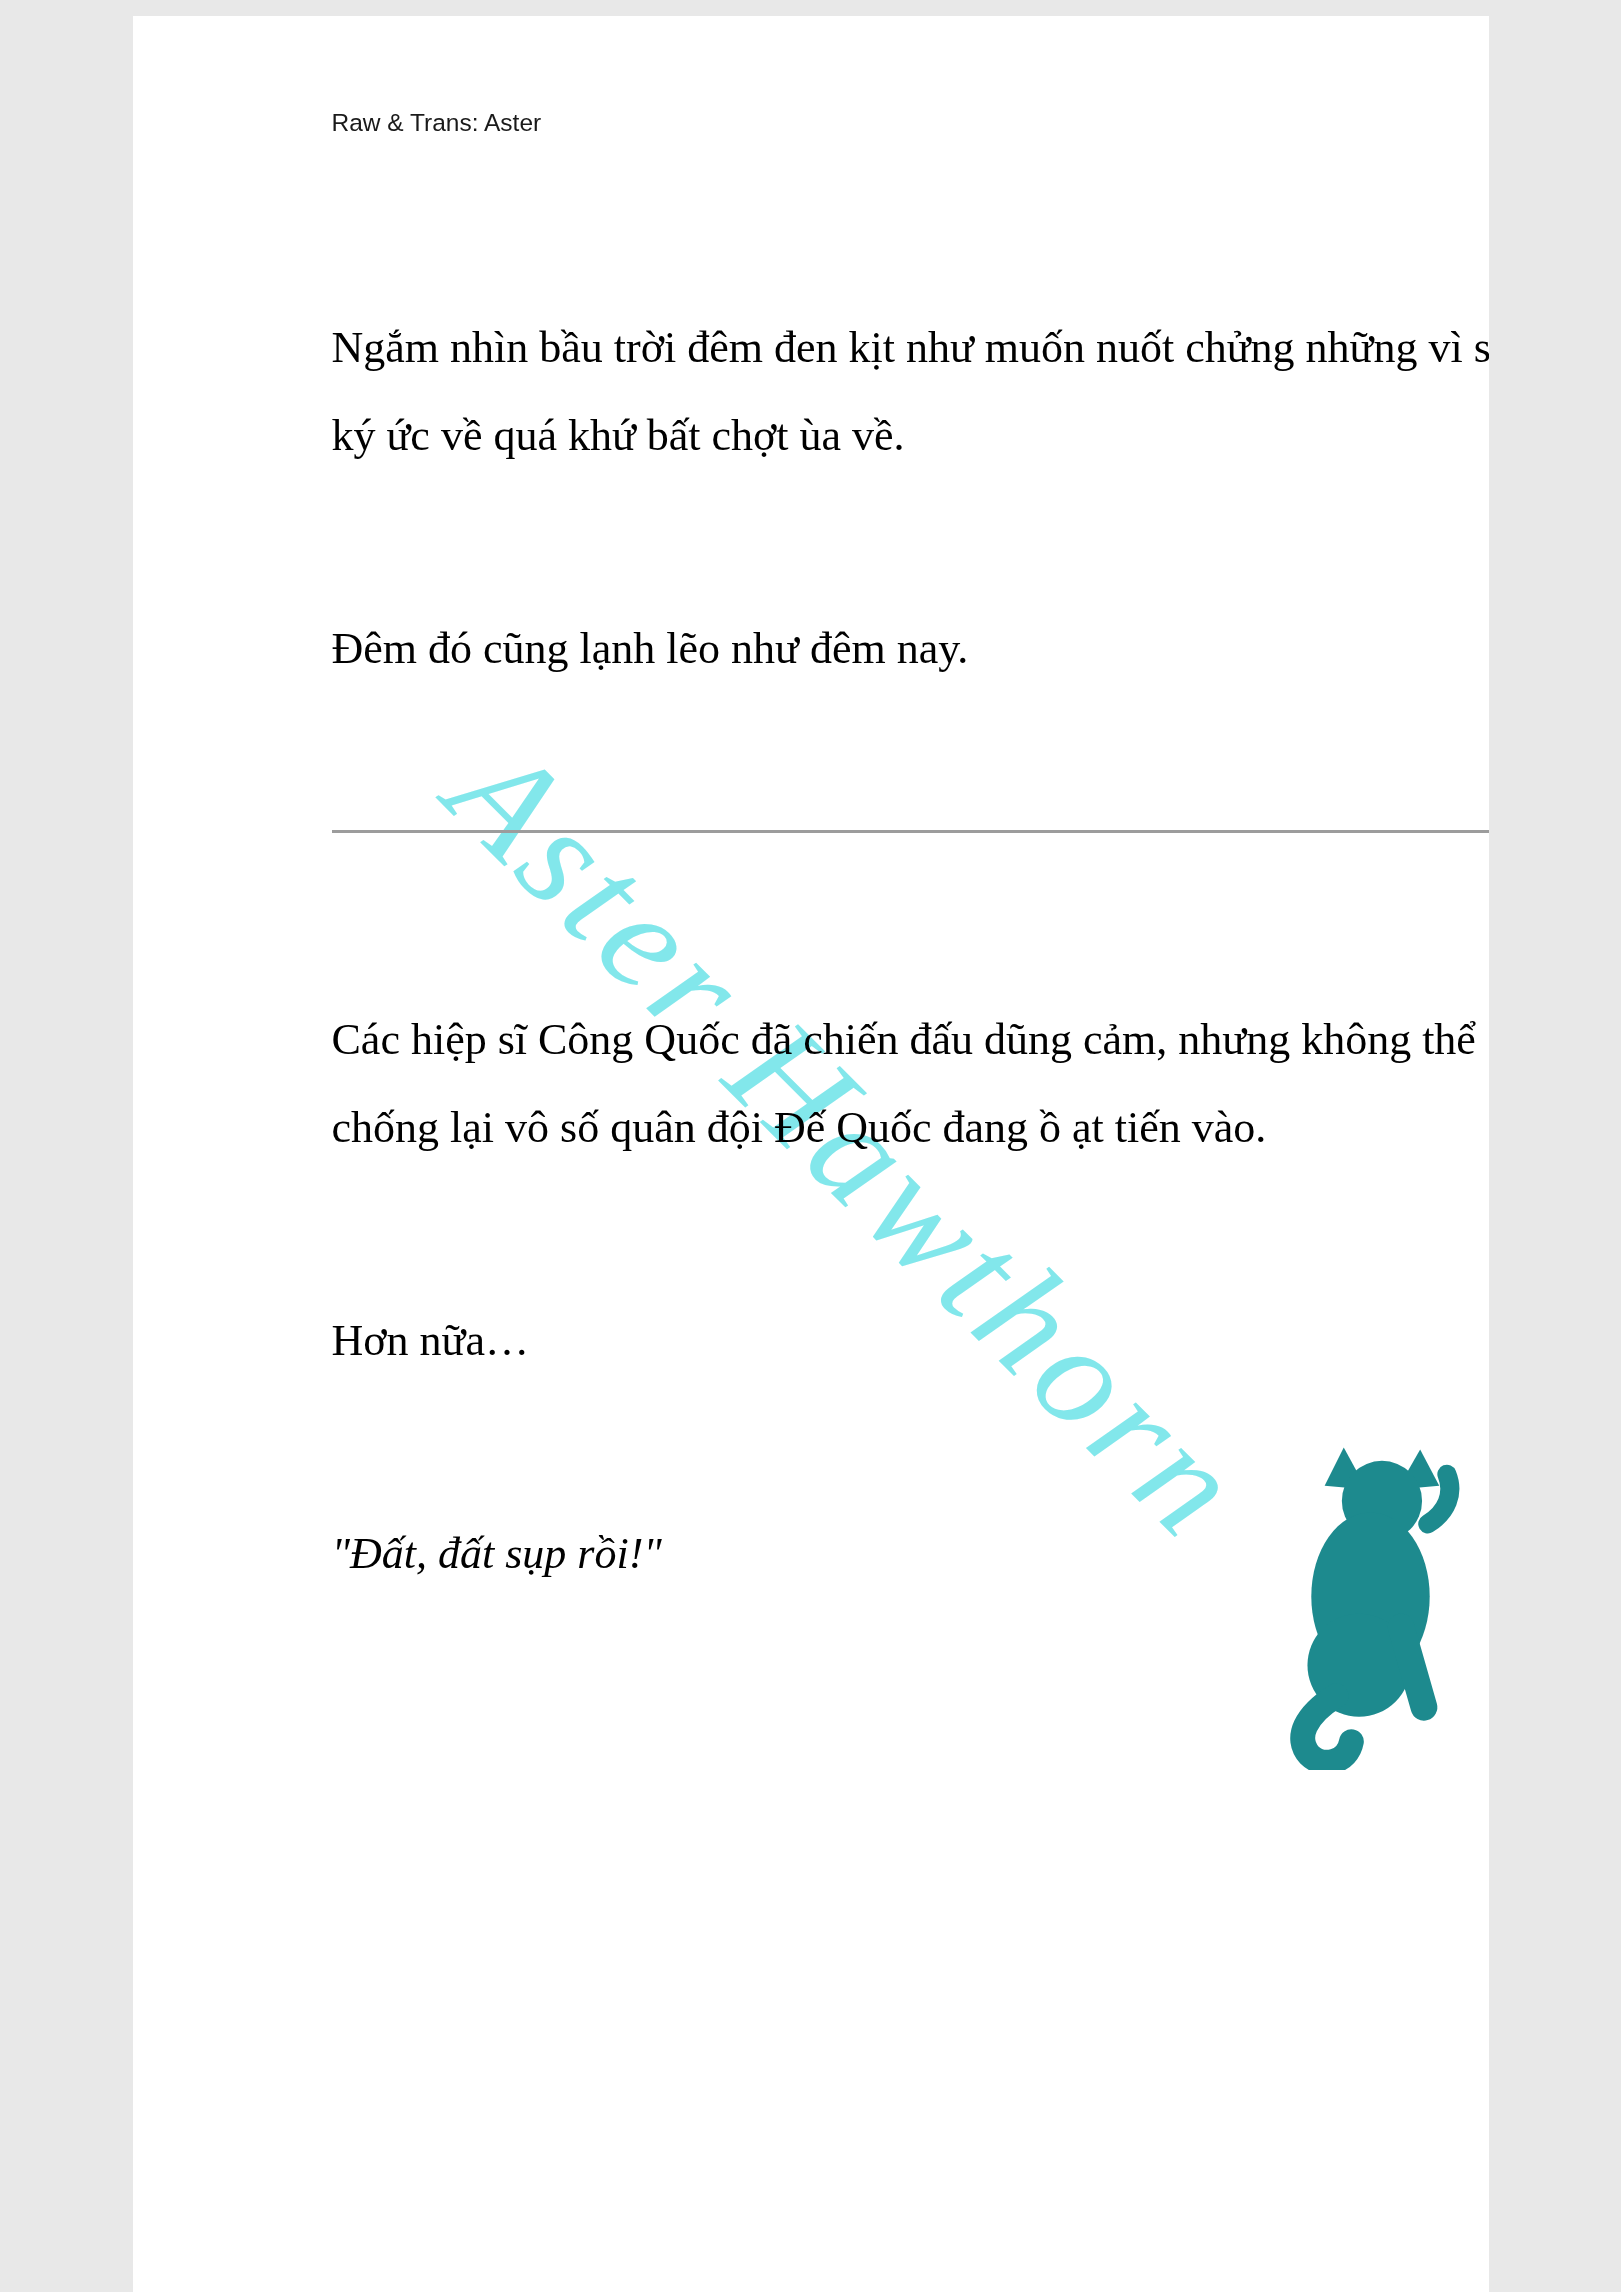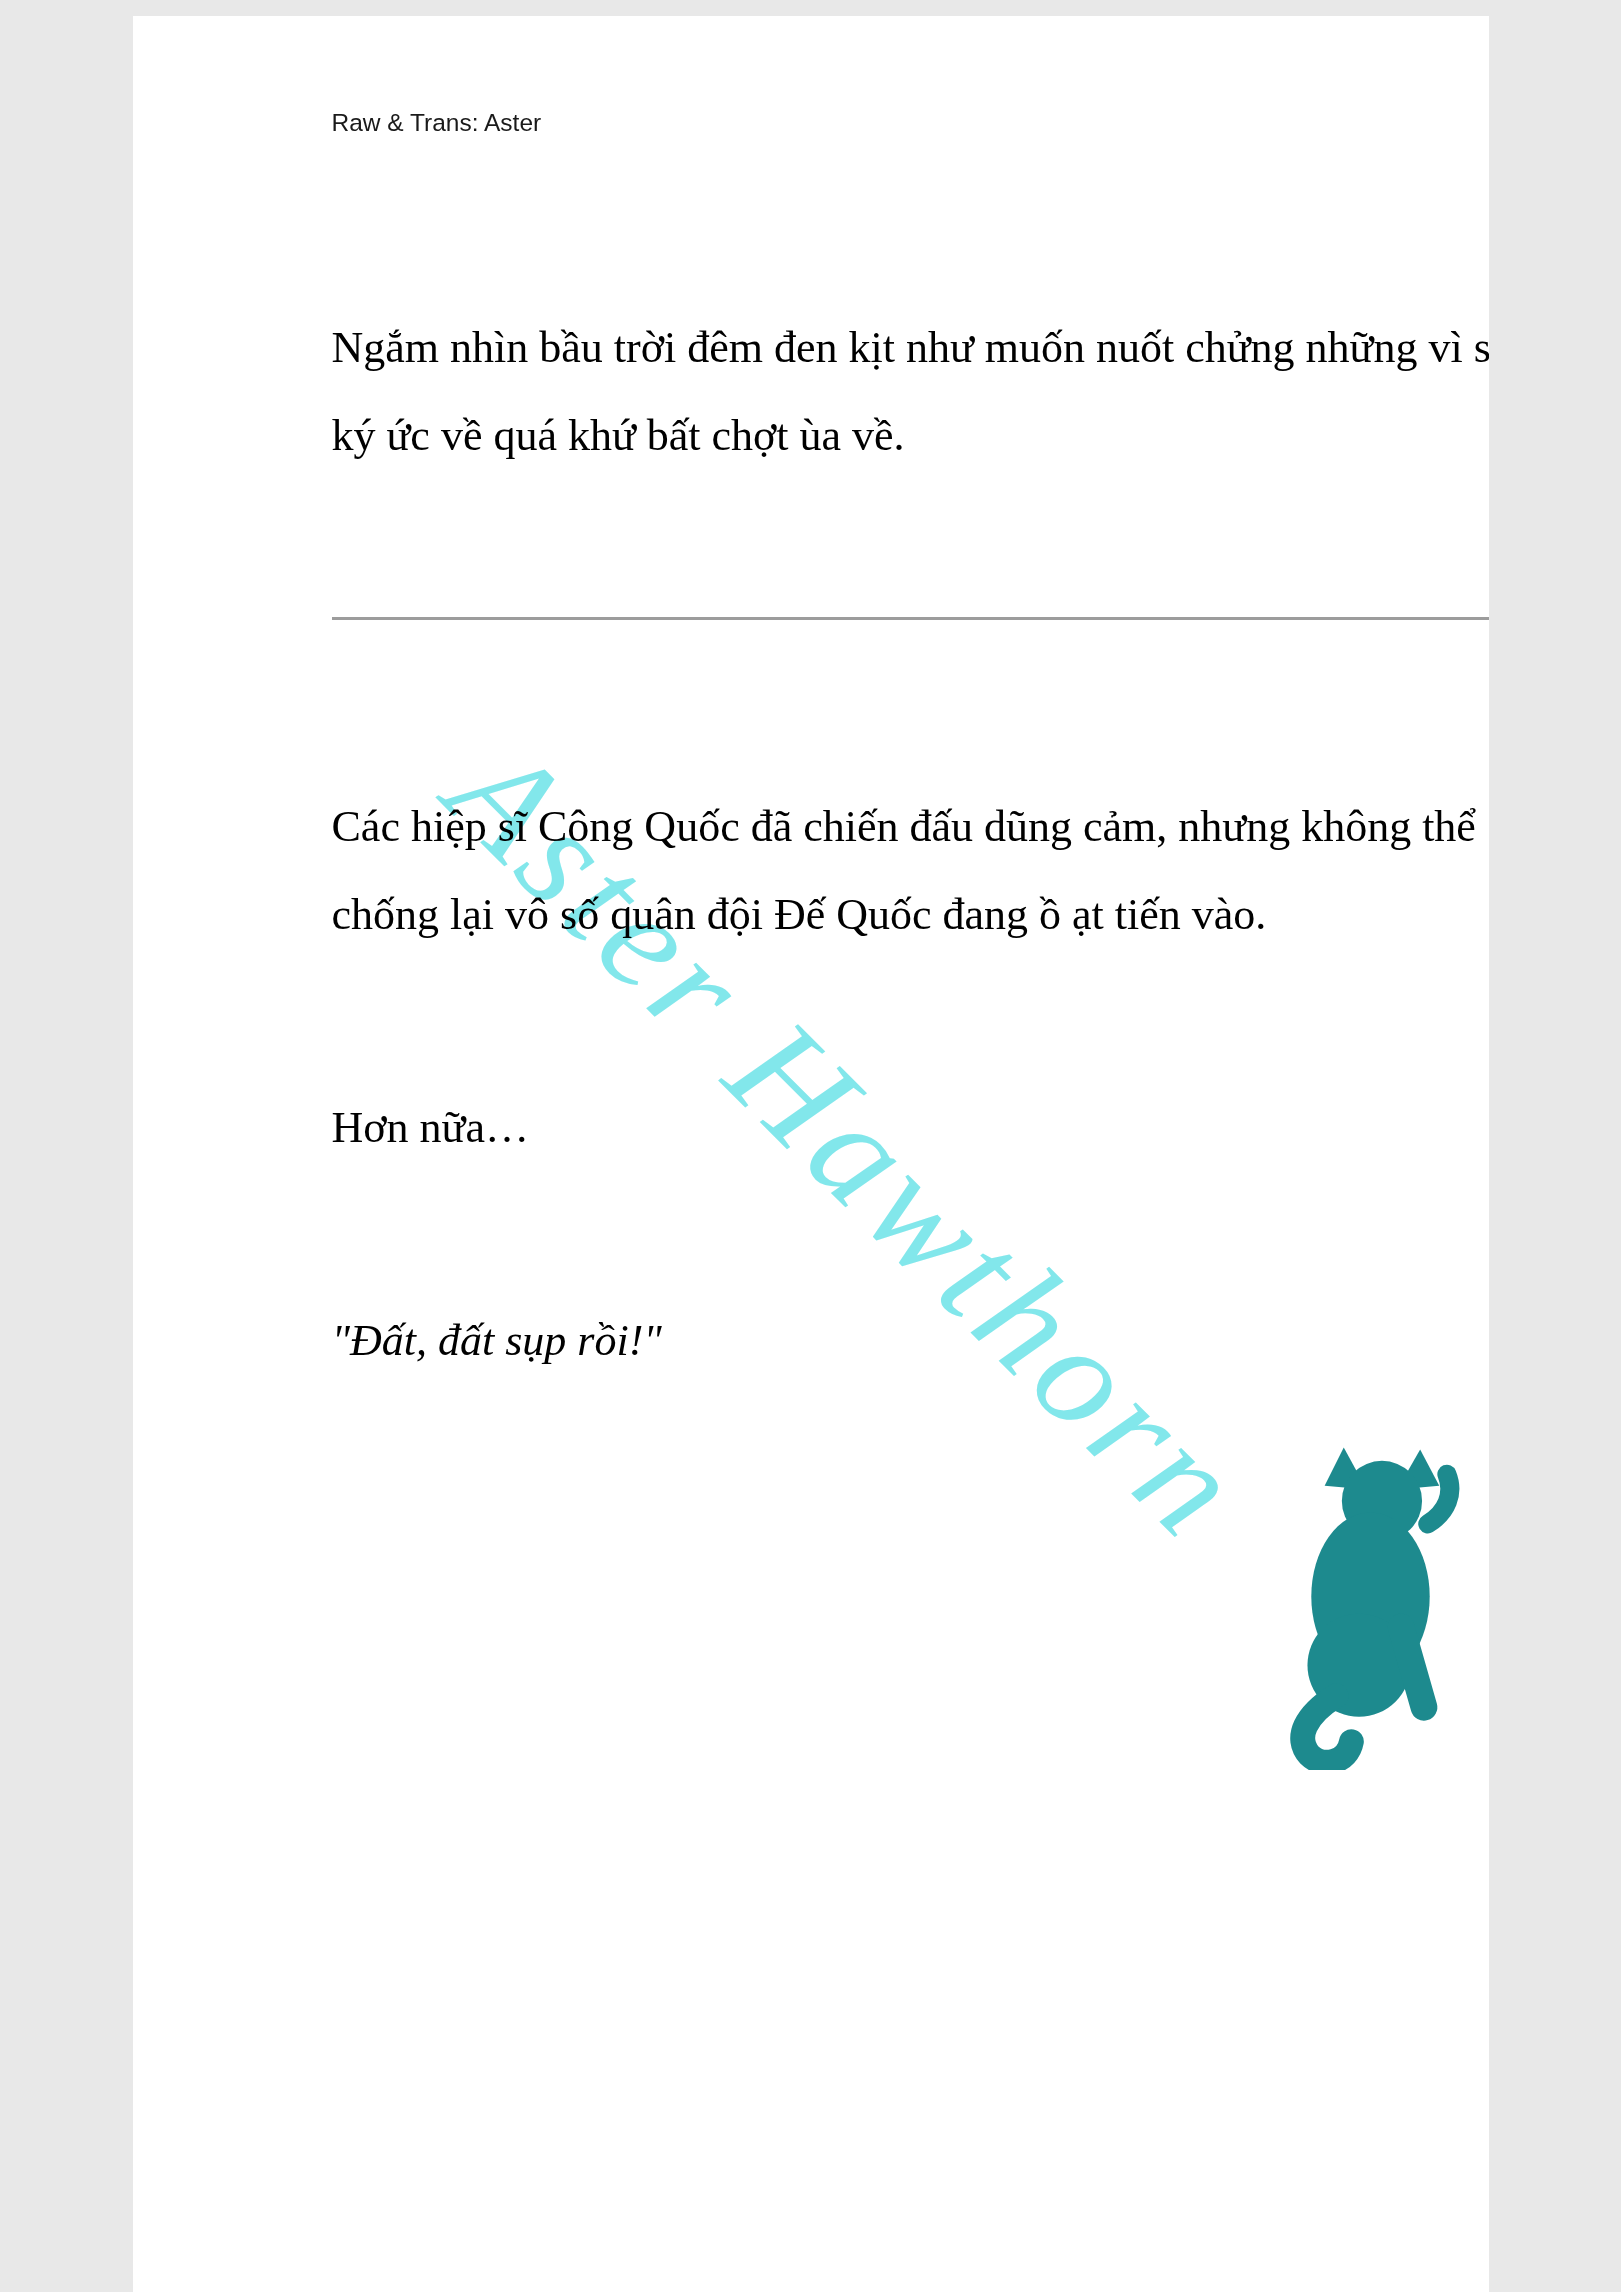--- a/index.html
+++ b/index.html
@@ -110,20 +110,21 @@
 
         <path d="M32,132 C16,142 10,154 18,163 C25,170 38,167 40,156" fill="none" stroke="#1d8a8e" stroke-width="13" stroke-linecap="round"></path>
 
         <path d="M80,42 C90,36 94,26 90,16" fill="none" stroke="#1d8a8e" stroke-width="10" stroke-linecap="round"></path>
       </g>
     </svg>
   </div>
 
   <div class="content">
     <p>Ngắm nhìn bầu trời đêm đen kịt như muốn nuốt chửng những vì sao, ký ức về quá khứ bất chợt ùa về.</p>
+    <p>Đêm đó cũng lạnh lẽo như đêm nay.</p>
     <div class="divider"></div>
     <p>Các hiệp sĩ Công Quốc đã chiến đấu dũng cảm, nhưng không thể chống lại vô số quân đội Đế Quốc đang ồ ạt tiến vào.</p>
     <p>Hơn nữa…</p>
     <p class="quote">"Đất, đất sụp rồi!"</p>
   </div>
 
 </div>
 
 
 </body></html>

